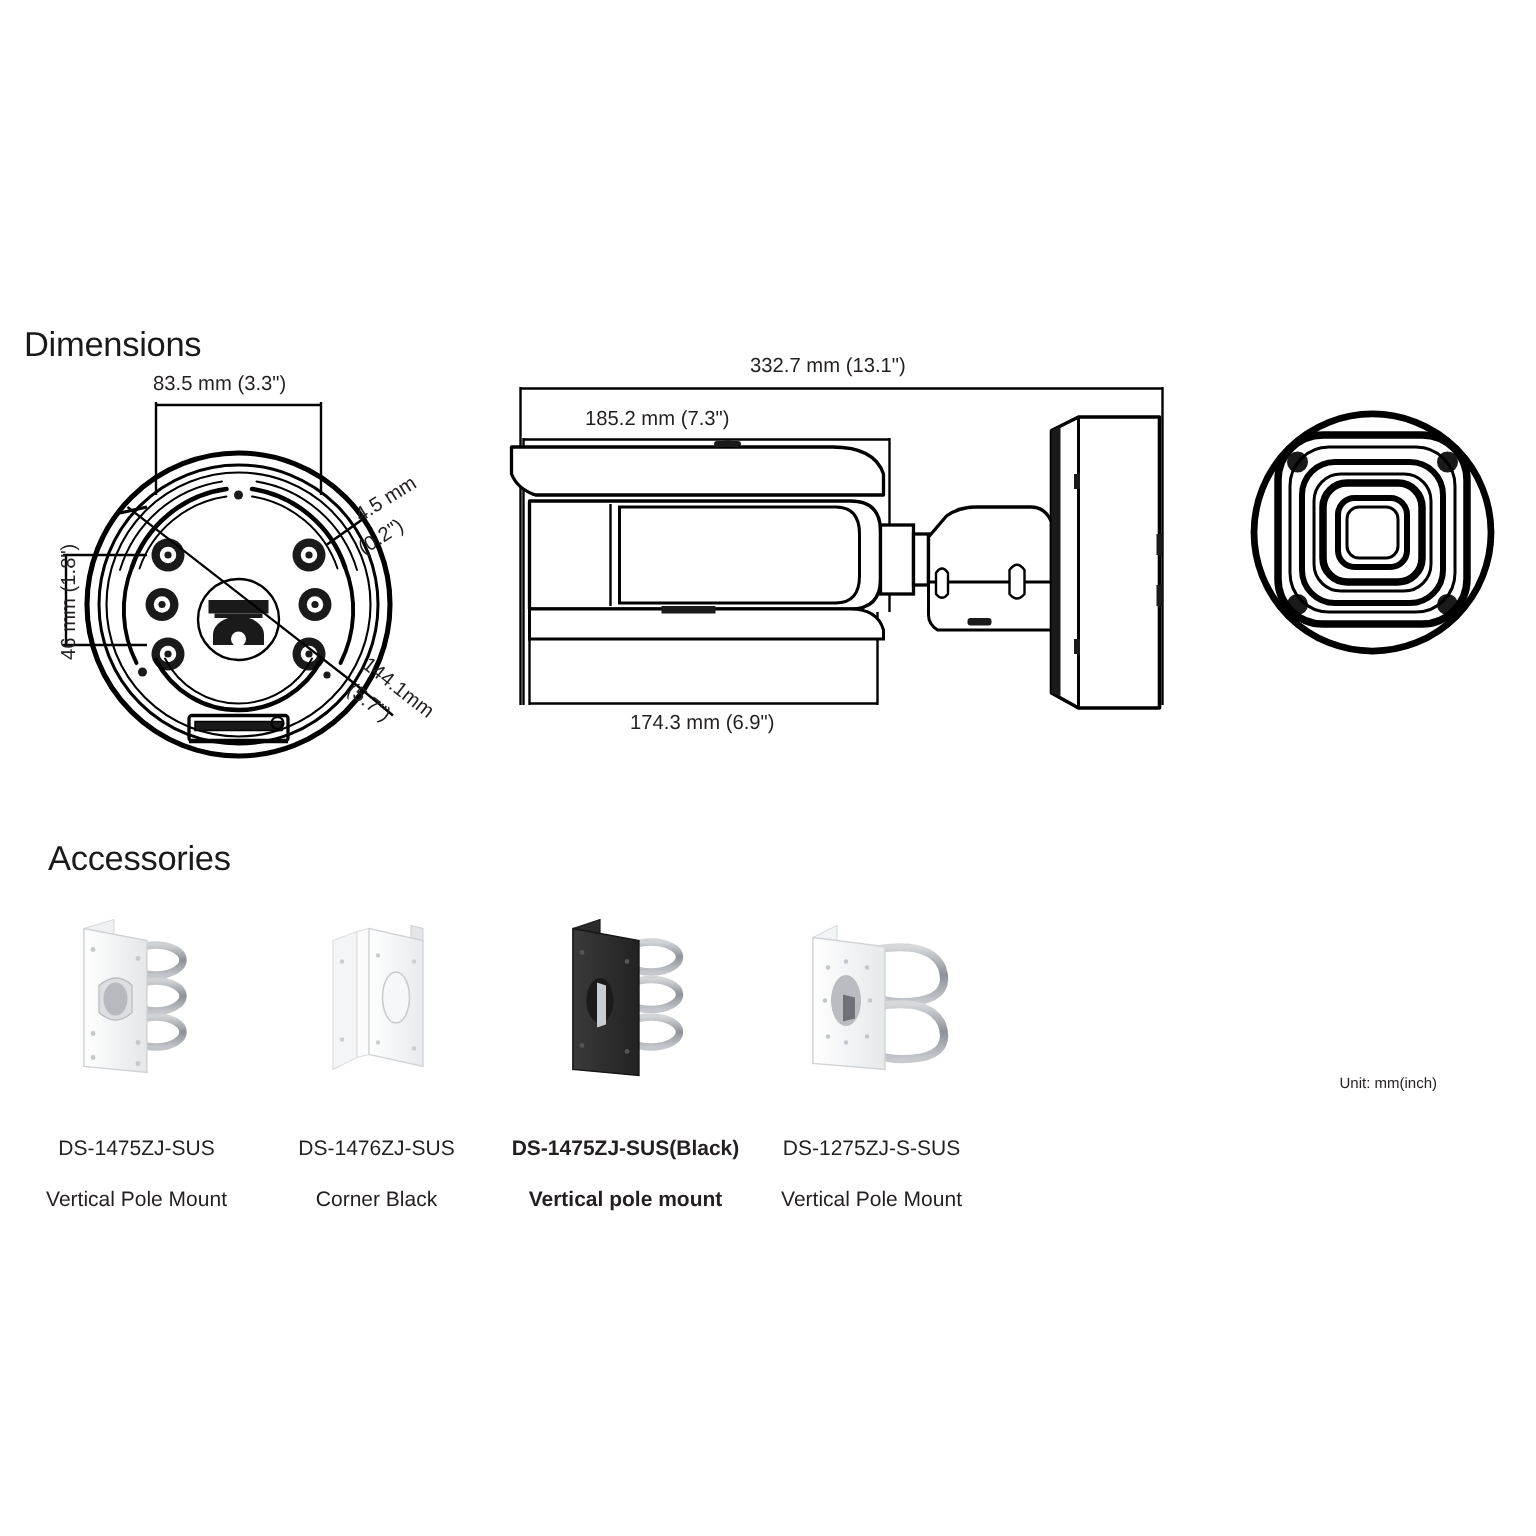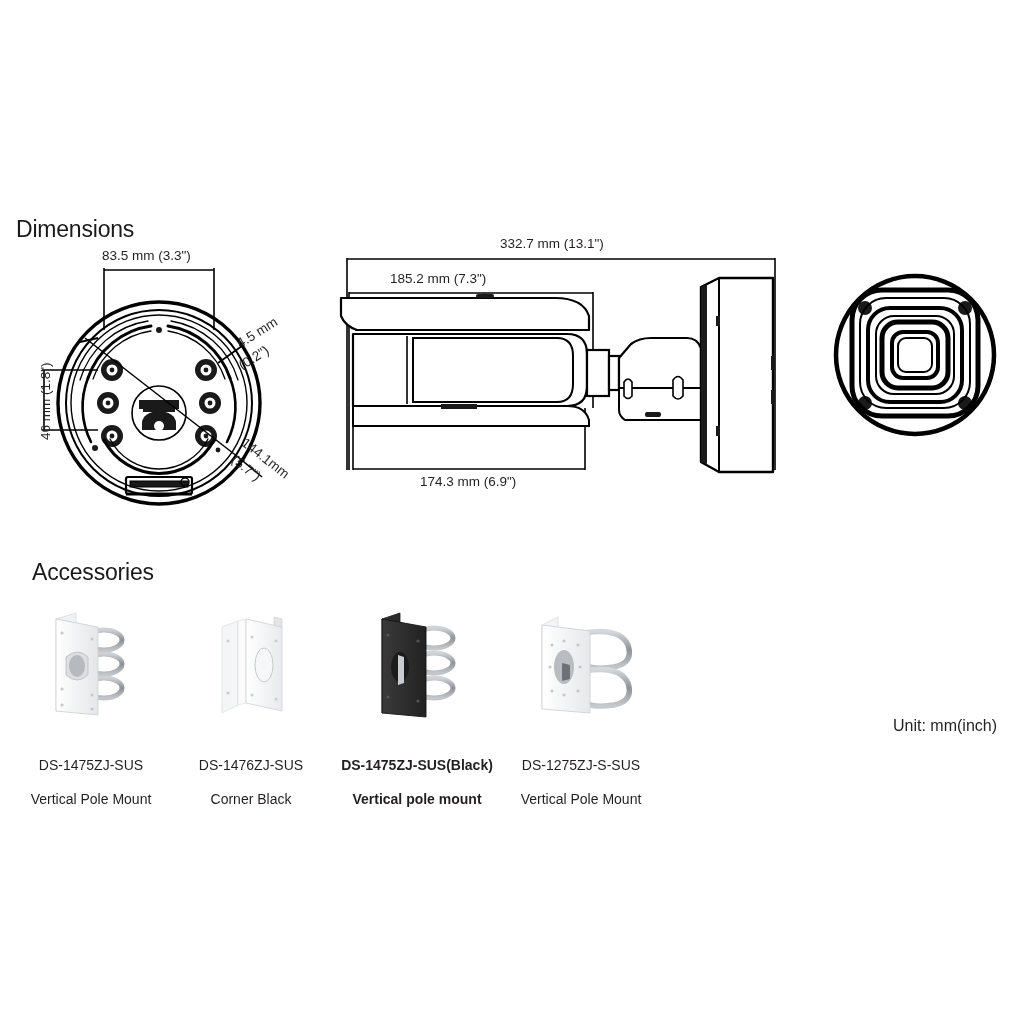--- a/index.html
+++ b/index.html
@@ -45,21 +45,21 @@
     white-space: nowrap;
     font-family: "Liberation Sans", sans-serif;
   }
   .dim-label.rot-vert { transform-origin: 0 0; transform: rotate(-90deg); }
   .dim-label.rot-diag-a { transform-origin: 0 0; transform: rotate(-32deg); }
   .dim-label.rot-diag-b { transform-origin: 0 0; transform: rotate(38deg); }
 
   #unit-note {
     position: absolute;
     left: 893px; top: 487px;
-    font-size: 16px;
+    font-size: 10px;
     color: #231f20;
     white-space: nowrap;
   }
 
   
   #accessories-grid {
     position: absolute;
     left: 0; top: 605px;
     width: 900px;
     height: 215px;

